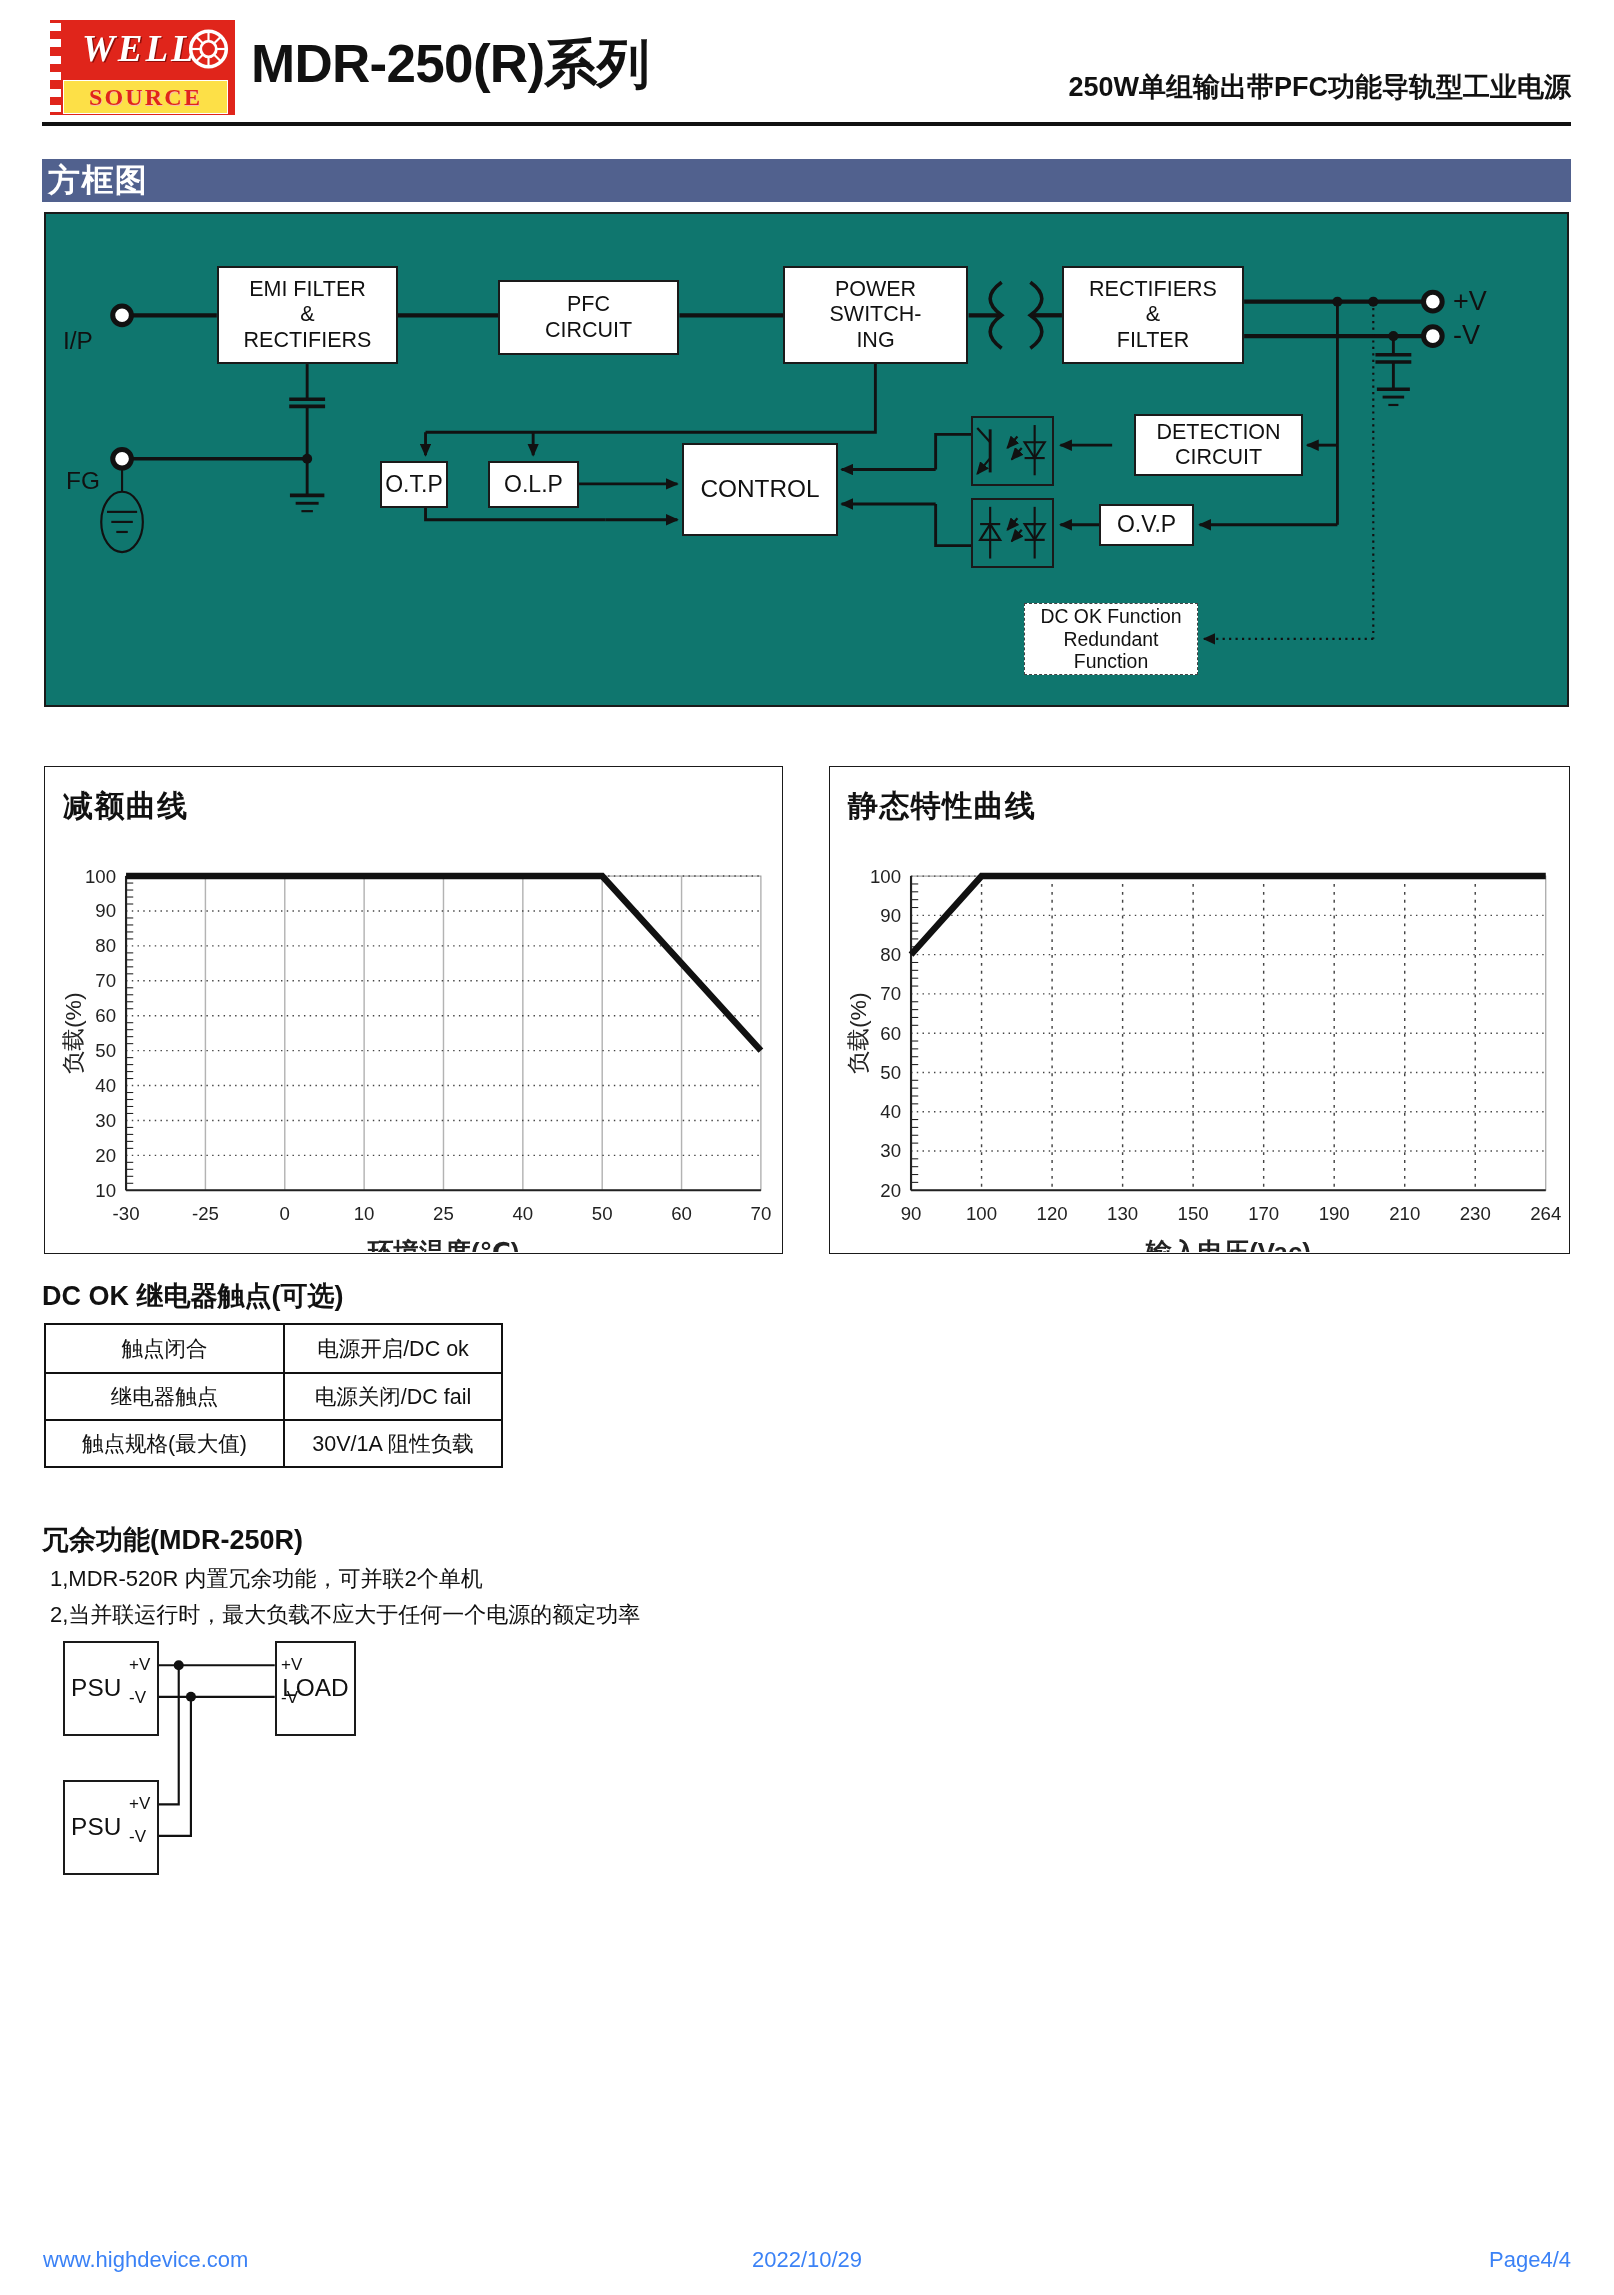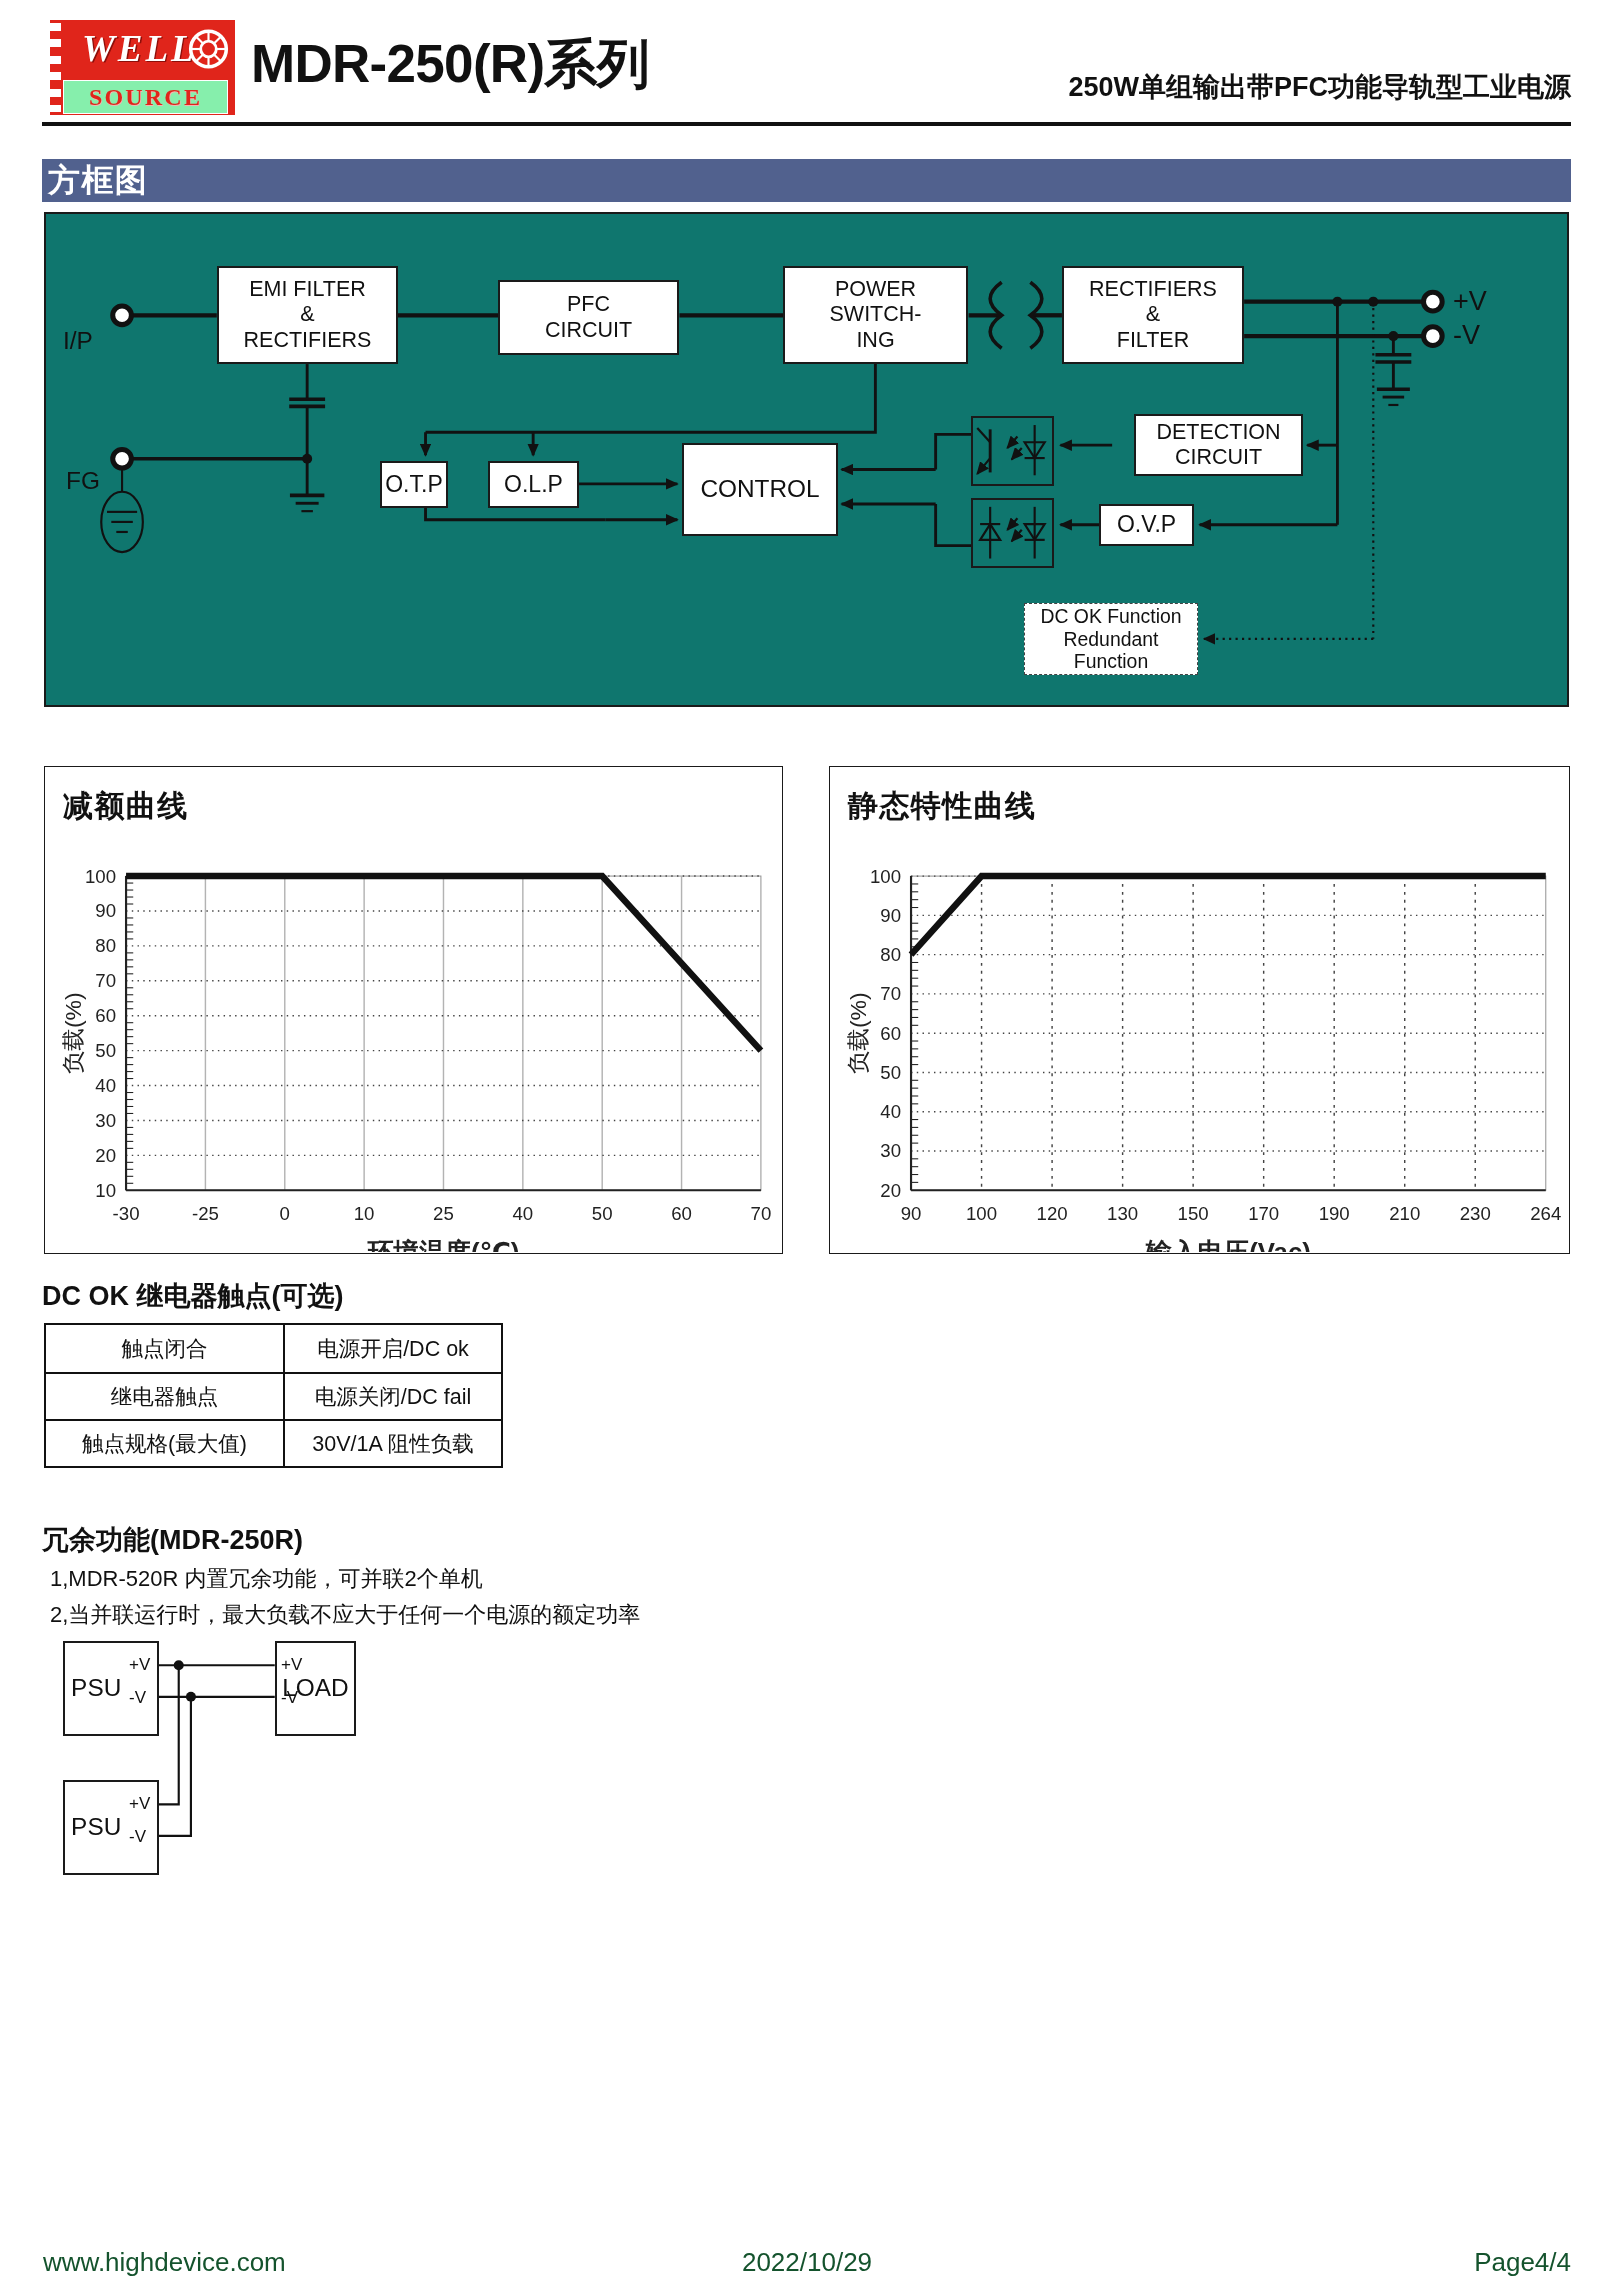--- a/index.html
+++ b/index.html
@@ -11,21 +11,21 @@
   body{font-family:"Liberation Sans","DejaVu Sans",sans-serif;background:#fff;color:var(--ink);}
   #page{position:relative;width:1614px;height:2295px;background:#fff;overflow:hidden;}
   .abs{position:absolute;}
   .pre{white-space:pre-line;}
   
   #logo{left:50px;top:20px;width:185px;height:95px;background:var(--brand-red);}
   #logo .notches{position:absolute;left:0;top:2.9px;width:10.8px;height:89px;
      background:repeating-linear-gradient(180deg,#fff 0 8px,var(--brand-red) 8px 16.5px);}
   #logo .well{position:absolute;left:32px;top:7.2px;color:#fff;font-family:"Liberation Serif",serif;
      font-style:italic;font-weight:700;font-size:37px;letter-spacing:2.9px;text-shadow:1.4px 1.4px 0 #8d0f0a;text-align:center;}
-  #logo .src-band{position:absolute;left:13px;top:60px;width:165px;height:34px;background:#86efac;
+  #logo .src-band{position:absolute;left:13px;top:60px;width:165px;height:34px;background:#fde047;
      border:1.4px solid #fff;display:flex;align-items:center;justify-content:center;}
   #logo .src-band span{color:var(--brand-red);font-family:"Liberation Serif",serif;font-weight:700;
      font-size:24px;letter-spacing:2.2px;text-shadow:0.7px 0.7px 0 #f6b5b2;}
   #page-title{left:251px;top:29px;font-size:53px;font-weight:700;letter-spacing:-0.7px;}
   #page-subtitle{right:43px;top:69px;font-size:27px;font-weight:700;}
   #header-rule{left:42px;top:122px;width:1529px;height:4.3px;background:#111;}
   #section-bar{left:42px;top:159px;width:1529px;height:43px;background:var(--bar-blue);
      display:flex;align-items:center;}
   #section-bar span{color:#fff;font-size:32px;font-weight:700;margin-left:6px;letter-spacing:1.4px;}
   
@@ -45,21 +45,21 @@
      grid-template-columns:239px 1fr;}
   #dcok-table .cell{height:47px;display:flex;align-items:center;justify-content:center;
      font-size:21.5px;border-top:2.2px solid #111;}
   #dcok-table .cell.r0{border-top:none;}
   #dcok-table .cell.c0{border-right:2.2px solid #111;}
   .note-line{font-size:22px;}
   
   #psu-diagram .dbox{border-width:2.2px;font-size:24.4px;}
   .pin{position:absolute;font-size:17px;}
   
-  .footer{top:2247px;font-size:26px;color:#14532d;}
+  .footer{top:2247px;font-size:22px;color:#3b82f6;}
 </style>
 </head>
 <body>
 
 <div id="page">
 
   <div id="logo" class="abs">
     <div class="notches"></div>
     <div class="well">WELL</div>
     <svg class="abs" style="left:135px;top:4.3px" width="47" height="50" viewBox="0 0 66 70">

